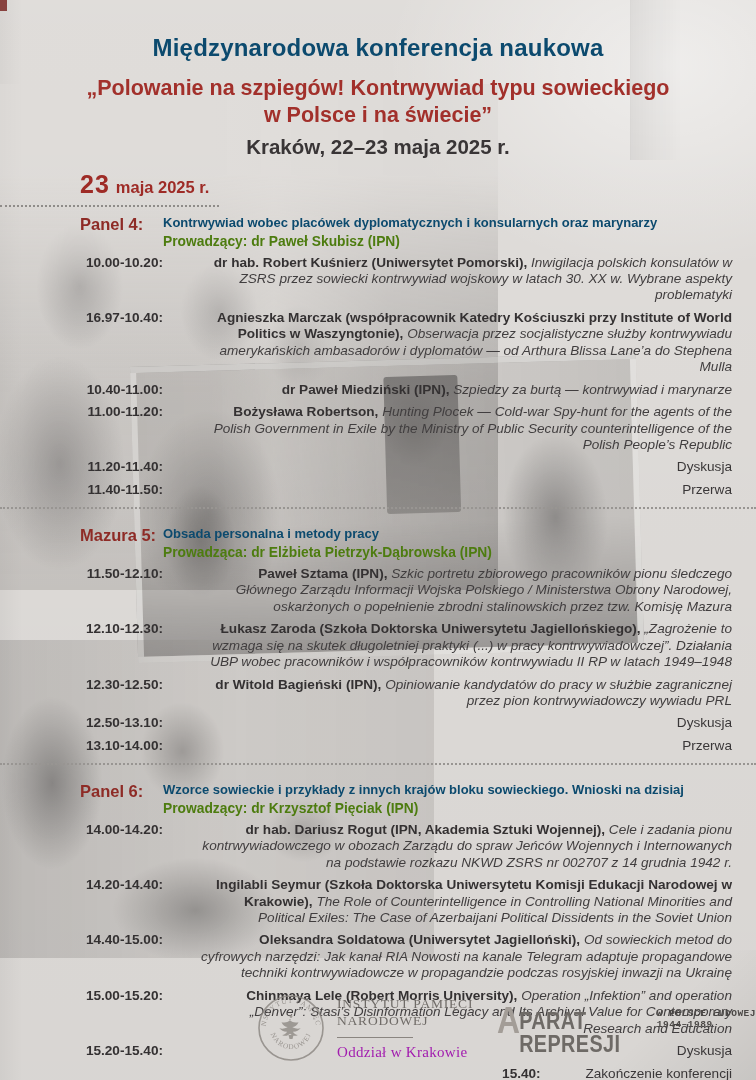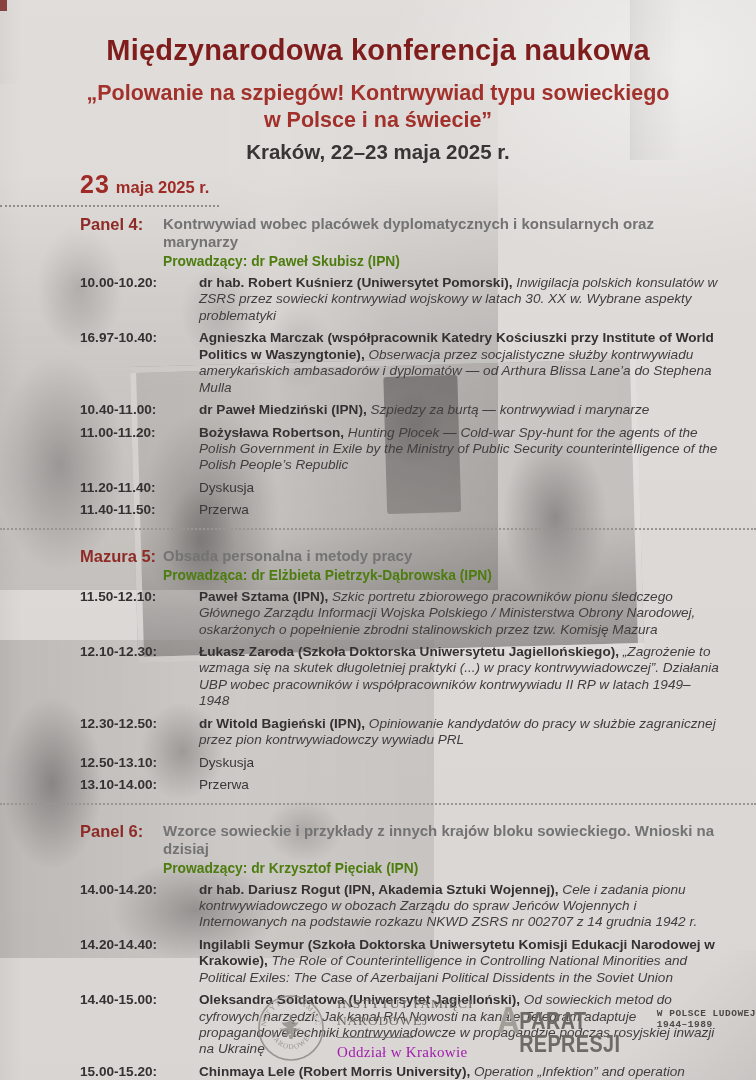--- a/index.html
+++ b/index.html
@@ -67,43 +67,43 @@
     background:
       radial-gradient(ellipse 70px 120px at 12% 45%, rgba(35,33,33,.85), rgba(35,33,33,0) 72%),
       radial-gradient(ellipse 60px 70px at 42% 35%, rgba(60,57,55,.7), rgba(60,57,55,0) 70%),
       radial-gradient(ellipse 110px 70px at 45% 85%, rgba(45,43,42,.75), rgba(45,43,42,0) 75%),
       radial-gradient(ellipse 55px 45px at 70% 60%, rgba(80,77,74,.6), rgba(80,77,74,0) 70%),
       linear-gradient(90deg, rgba(110,107,104,.55), rgba(150,146,142,.4) 55%, rgba(135,131,128,.45));
   }
   
   .header{position:absolute;top:34px;left:0;right:0;text-align:center;z-index:2;}
   .title{
-    font-size:29px;font-weight:700;letter-spacing:.2px;color:#7f1d1d;margin:0;
+    font-size:24px;font-weight:700;letter-spacing:.2px;color:#0c4a6e;margin:0;
   }
   .subtitle{margin-top:13px;font-size:21.5px;font-weight:700;color:#a2302b;line-height:1.27;}
   .place{margin-top:5px;font-size:20.5px;font-weight:700;color:#393536;}
   
   .content{position:absolute;top:170px;left:0;width:756px;z-index:2;}
   .day-row{padding-left:80px;color:#9e2b26;}
   .day-num{font-size:25px;font-weight:800;letter-spacing:1px;}
   .day-suffix{font-size:16.5px;font-weight:800;margin-left:6px;}
   .day-rule{
     width:219px;height:0;margin-top:6px;
     border-top:2px dotted #8f8c89;
   }
   .dotted-rule{
     width:756px;height:0;margin:9px 0 9px 0;
     border-top:2px dotted #989592;
   }
   .panel-row{display:flex;padding:8px 24px 0 80px;}
   .panel-label{flex:0 0 83px;font-size:16.5px;font-weight:800;color:#8e2b26;}
   .panel-right{flex:1;}
-  .panel-title{font-size:15px;font-weight:700;color:#737373;line-height:1.2;}
+  .panel-title{font-size:13px;font-weight:700;color:#0c4a6e;line-height:1.2;}
   .panel-moderator{font-size:13.8px;font-weight:700;color:#4d7c0f;margin-top:3px;}
-  .entry-row{display:flex;padding:0 36px 0 80px;margin-top:6px;font-size:13.6px;line-height:1.21;}
+  .entry-row{display:flex;padding:0 24px 0 80px;margin-top:6px;font-size:13.6px;line-height:1.21;text-align:right;}
   .entry-time{flex:0 0 83px;font-weight:700;color:#343132;}
   .entry-text{flex:1;margin-left:36px;}
   .entry-row.inline{display:block;}
   .entry-row.inline .entry-time{margin-right:5px;}
   .who{font-weight:700;color:#343132;}
   .work{font-style:italic;color:#413e3f;}
   .plain{color:#3a3738;}
   
   .footer{position:absolute;left:0;top:988px;width:756px;height:84px;z-index:2;color:#6f6b67;}
   .seal{position:absolute;left:257px;top:6px;width:68px;height:68px;opacity:.8;}

